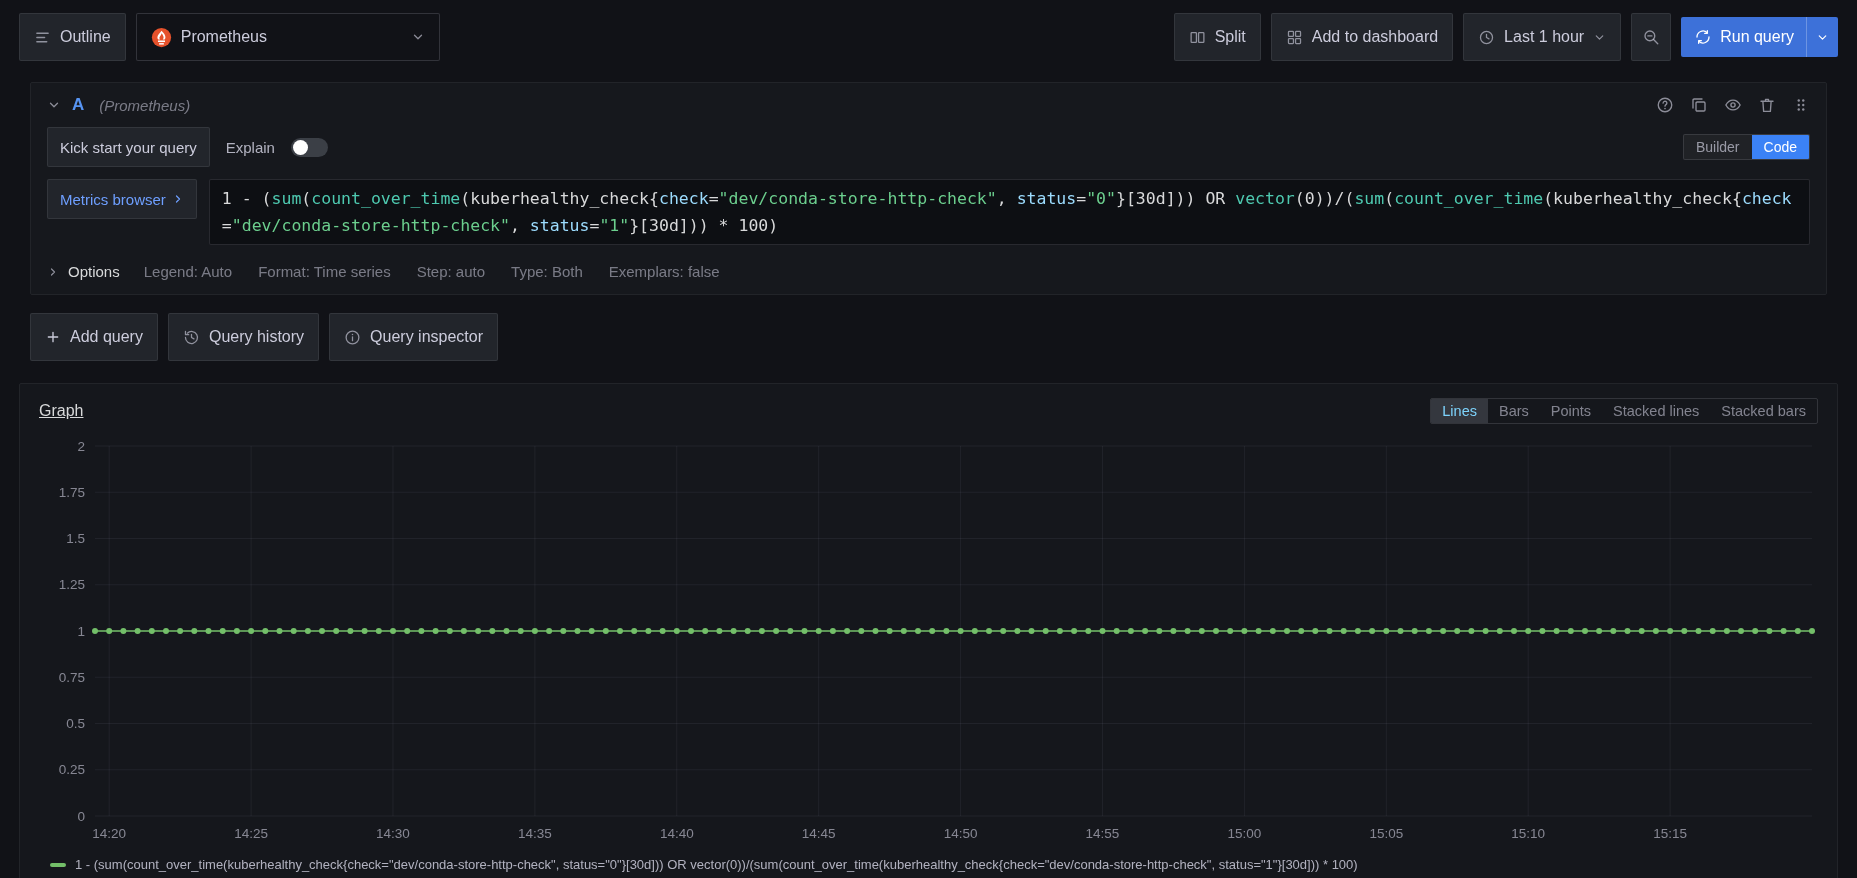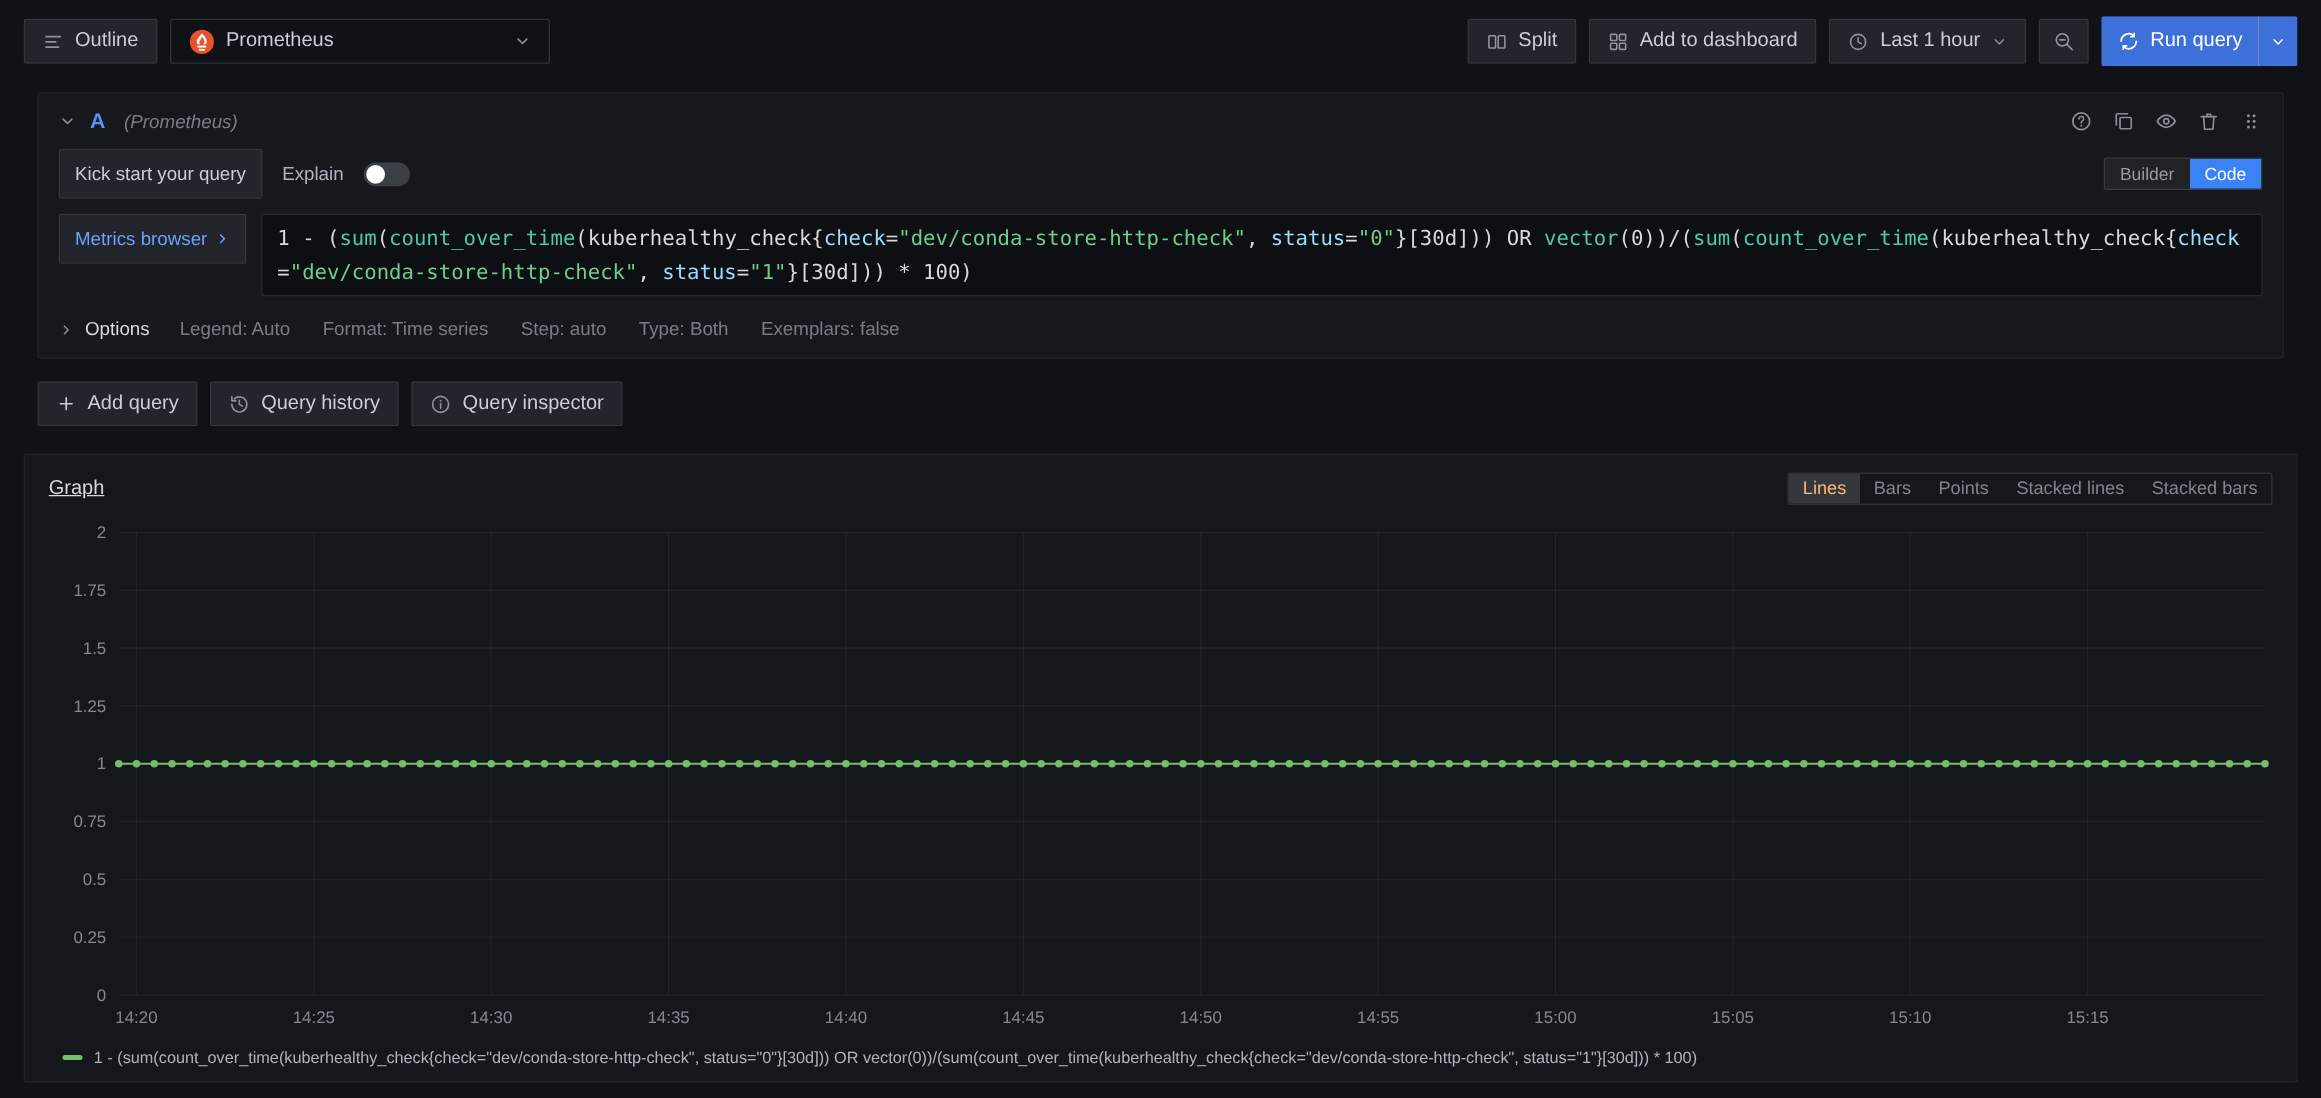--- a/index.html
+++ b/index.html
@@ -12,21 +12,21 @@
     overflow: hidden;
   }
   .icon { display: inline-flex; align-items: center; justify-content: center; line-height: 0; }
   .dim { color: rgba(204,204,220,0.65); }
 
   
   .topbar { display: flex; justify-content: space-between; align-items: center; padding: 13px 19px; }
   .tb-group { display: flex; align-items: center; gap: 10px; }
   .btn {
     display: inline-flex; align-items: center; gap: 9px;
-    height: 36px; padding: 0 14px;
+    height: 48px; padding: 0 14px;
     background: #22252b; border: 1px solid rgba(204,204,220,0.10); border-radius: 2px;
     color: #ccccdc; font-size: 16px; font-family: inherit; cursor: pointer; white-space: nowrap;
   }
   .btn.icon-btn { padding: 0 10px; }
   .ds-picker { background: #111217; border: 1px solid rgba(204,204,220,0.18); width: 304px; }
   .ds-picker .caret { margin-left: auto; }
   .run-group { display: flex; height: 40px; border-radius: 2px; overflow: hidden; }
   .run-main, .run-caret {
     display: inline-flex; align-items: center; gap: 9px; border: none; cursor: pointer;
     background: var(--accent, #3d71d9); color: #ffffff; font-size: 16px; font-family: Liberation Sans, sans-serif;
@@ -70,21 +70,21 @@
 
   
   .query-actions { display: flex; gap: 10px; margin: 18px 30px 0; }
 
   
   .graph-panel { margin: 22px 19px 0; background: #15171c; border: 1px solid #222429; border-radius: 2px; }
   .g-header { display: flex; align-items: center; justify-content: space-between; padding: 14px 19px 6px; }
   .g-title { font-size: 16px; color: #d8d9da; text-decoration: underline; }
   .style-group { display: flex; border: 1px solid rgba(204,204,220,0.16); border-radius: 2px; overflow: hidden; margin-left: auto; }
   .style-btn { border: none; background: transparent; color: rgba(204,204,220,0.6); font-size: 14.5px; font-family: inherit; padding: 4px 11px; cursor: pointer; white-space: nowrap; }
-  .style-btn.active { background: #34373e; color: #fdba74; }
+  .style-btn.active { background: #34373e; color: #7dd3fc; }
 
   .chart-wrap { padding: 4px 19px 0; cursor: crosshair; }
   svg .tick { fill: rgba(204,204,220,0.62); font-size: 13.5px; font-family: "Liberation Sans", sans-serif; }
   svg .grid { stroke: rgba(204,204,220,0.07); stroke-width: 1; }
 
   .legend { display: flex; align-items: center; padding: 6px 19px 12px 30px; }
   .legend-item { display: inline-flex; align-items: center; gap: 9px; cursor: pointer; }
   .legend-marker { width: 16px; height: 4px; border-radius: 2px; background: var(--series, #73bf69); flex: 0 0 auto; }
   .legend-text { font-size: 13px; color: rgba(204,204,220,0.85); white-space: nowrap; }
 </style>

